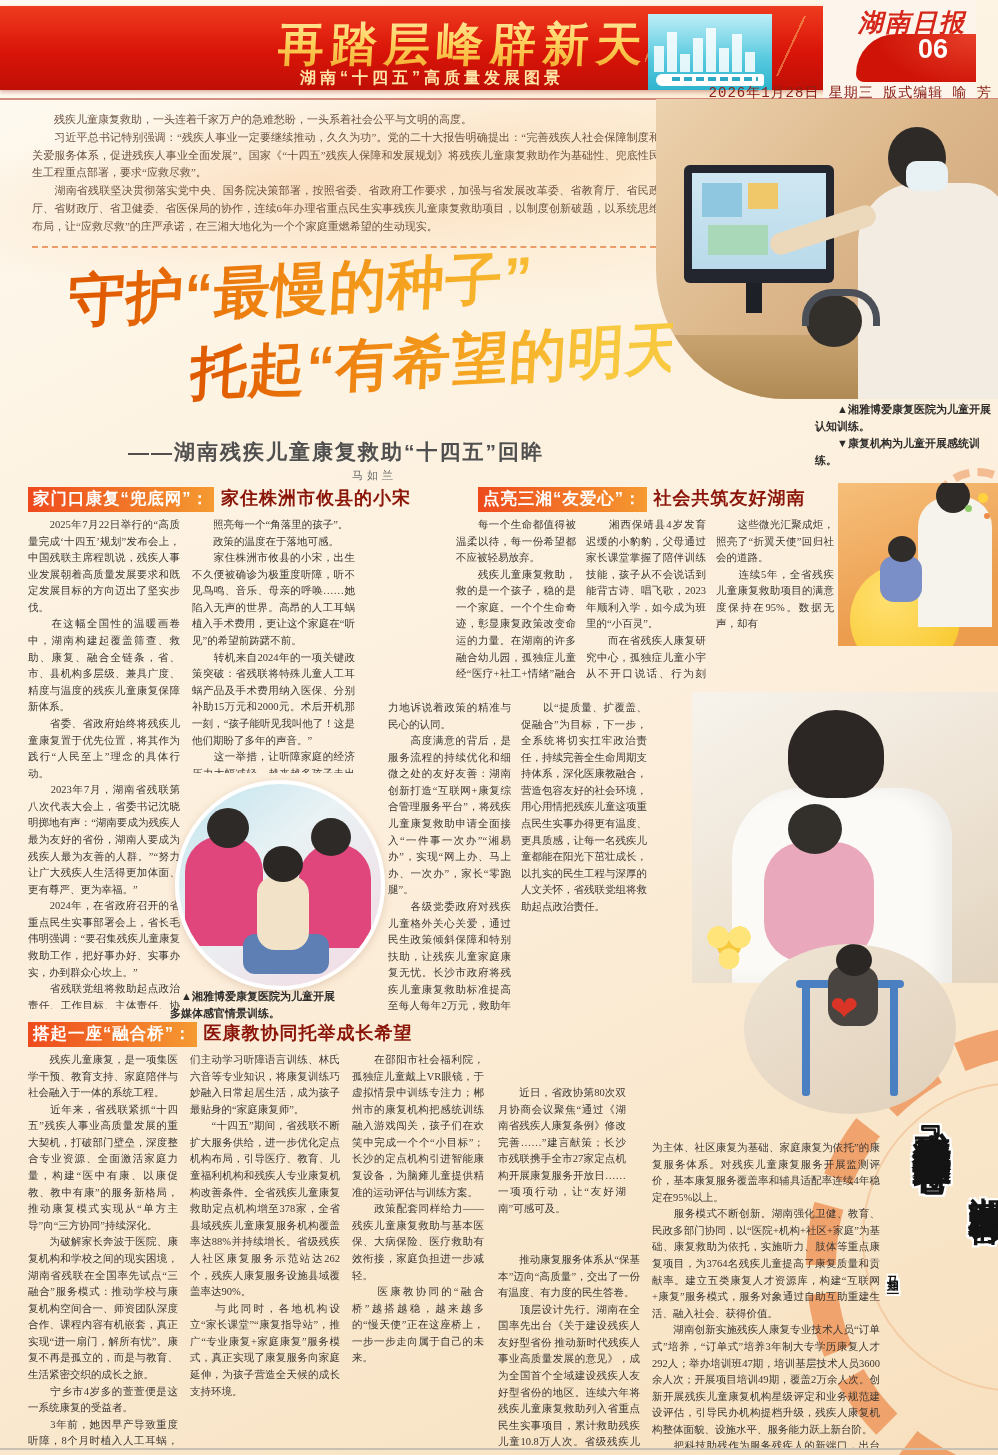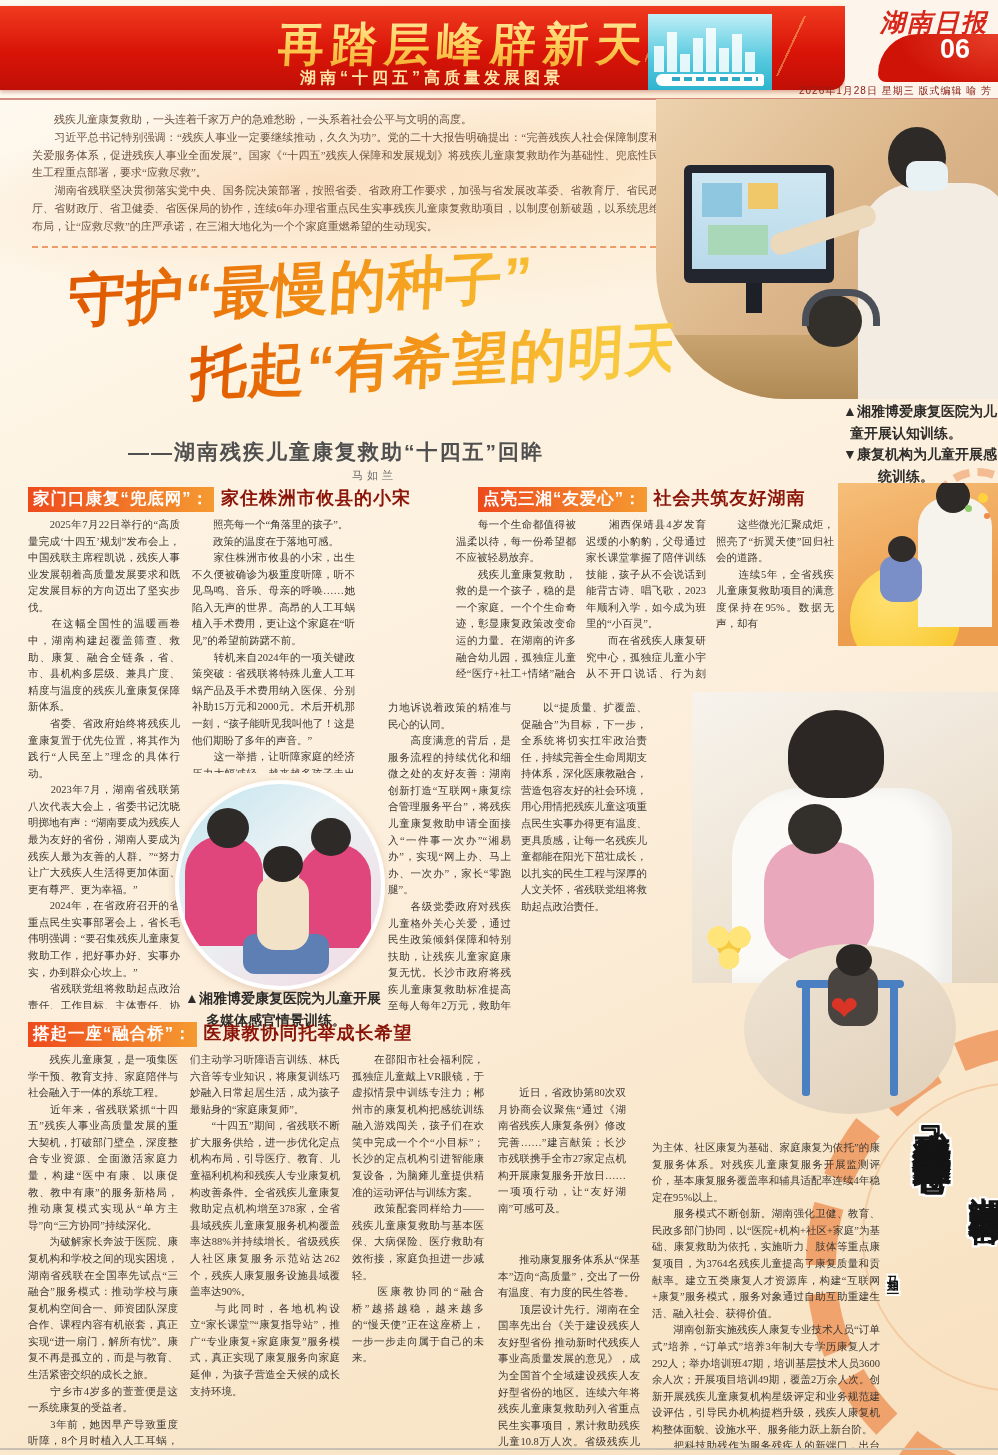--- a/index.html
+++ b/index.html
@@ -20,29 +20,29 @@
   .banner-sub{position:absolute;left:300px;top:62px;font-size:16px;font-weight:700;letter-spacing:4px;
           color:#ffe6a6;font-family:"Liberation Sans","DejaVu Sans",sans-serif;}
   #teal-box{position:absolute;left:648px;top:8px;width:124px;height:76px;
           background:linear-gradient(180deg,#bfeef7 0%,#55c9de 60%,#2fb4cf 100%);overflow:hidden;}
   .skyline{position:absolute;bottom:18px;left:6px;width:112px;height:46px;display:flex;align-items:flex-end;gap:3px;}
   .skyline .bld{background:rgba(255,255,255,.85);width:10px;}
   .train{position:absolute;bottom:4px;left:8px;width:108px;height:12px;background:#fff;border-radius:7px 3px 3px 7px;}
   .train .win{position:absolute;top:3px;left:16px;width:86px;height:4px;
           background:repeating-linear-gradient(90deg,#2fa9c4 0 8px,#fff 8px 12px);}
   
-  #masthead{position:absolute;left:845px;top:0;width:153px;height:99px;background:#fdf4ec;}
+  #masthead{position:absolute;left:823px;top:0;width:153px;height:99px;background:#fdf4ec;}
   .paper-name{position:absolute;right:10px;top:6px;font-size:25px;font-weight:900;font-style:italic;
           color:#d6261a;letter-spacing:2px;font-family:"Liberation Serif",serif;}
   .page-num-wrap{position:absolute;right:0;top:34px;width:120px;height:48px;
           background:radial-gradient(120% 160% at 100% 0,#e8402a 0%,#cf1407 70%);border-radius:40px 0 0 8px;}
   .page-num{position:absolute;right:28px;top:0;font-size:27px;font-weight:700;color:#ffffff;
           font-family:"Liberation Sans",sans-serif;}
-  #dateline{position:absolute;left:640px;top:84px;width:352px;text-align:right;font-size:10px;
-          color:#8a2015;letter-spacing:1px;font-family:Liberation Sans, sans-serif;}
+  #dateline{position:absolute;left:640px;top:84px;width:352px;text-align:right;font-size:14px;
+          color:#8a2015;letter-spacing:1px;font-family:Liberation Mono, monospace;}
   #toprule{position:absolute;left:0;top:98px;width:998px;border-top:2px solid #b8463a;opacity:.6;}
   
   .swoosh-bg{position:absolute;border-radius:50%;pointer-events:none;}
   #sw1{left:-80px;top:90px;width:760px;height:190px;transform:rotate(-6deg);
        background:radial-gradient(closest-side,rgba(246,168,96,.28),rgba(246,168,96,0));}
   #sw2{left:240px;top:40px;width:720px;height:260px;transform:rotate(-10deg);
        background:radial-gradient(closest-side,rgba(250,205,150,.35),rgba(250,205,150,0));}
   .gear{position:absolute;border-radius:50%;border-style:dashed;border-color:#ef9357;}
   #gear-big{left:806px;top:1025px;width:420px;height:420px;border-width:30px;opacity:.8;}
   #gear-big-inner{left:862px;top:1082px;width:306px;height:306px;border-width:2px;border-style:solid;
@@ -107,21 +107,21 @@
   #photo-circle .boyh{position:absolute;left:84px;top:62px;width:40px;height:36px;border-radius:50%;background:#2b2724;}
   #photo-circle .jeans{position:absolute;left:64px;top:150px;width:86px;height:40px;border-radius:12px;background:#5e7fb4;}
   #photo-C{left:744px;top:944px;width:212px;height:170px;border-radius:50%;
       background:linear-gradient(150deg,#efe4d4,#e0d0ba);}
   #photo-C .bar{position:absolute;background:#4a7fc1;border-radius:3px;}
   #photo-C .kid{position:absolute;left:84px;top:22px;width:50px;height:60px;border-radius:16px;background:#4a4440;}
   #photo-C .kidh{position:absolute;left:92px;top:0px;width:36px;height:32px;border-radius:50%;background:#2b2724;}
   #photo-C .heart{position:absolute;left:86px;top:44px;font-size:34px;color:#d93425;}
   
   .caption{position:absolute;font-family:"Liberation Sans",sans-serif;font-weight:700;color:#2e2c2a;
-      font-size:14px;line-height:1.55;text-align:center;white-space:pre-line;}
+      font-size:11px;line-height:1.55;text-align:left;white-space:pre-line;}
   
   .sec-head{position:absolute;height:25px;white-space:nowrap;font-family:"Liberation Sans",sans-serif;}
   .sec-tag{display:inline-block;background:linear-gradient(90deg,#ee4a1d,#f59a31);color:#fff;
       font-size:16.5px;font-weight:900;padding:1px 5px 2px 5px;letter-spacing:1px;}
   .sec-title{color:#8b1508;font-size:18px;font-weight:900;margin-left:7px;letter-spacing:1px;}
   .bodytext{position:absolute;font-size:10.5px;line-height:1.58;color:#3b3733;text-align:justify;
       white-space:pre-line;overflow:hidden;}
   
   #bottom-title{position:absolute;left:884px;top:1080px;height:372px;display:flex;flex-direction:row;gap:4px;}
   .vtxt{writing-mode:vertical-rl;font-family:"Liberation Serif",serif;font-weight:900;color:#141414;

